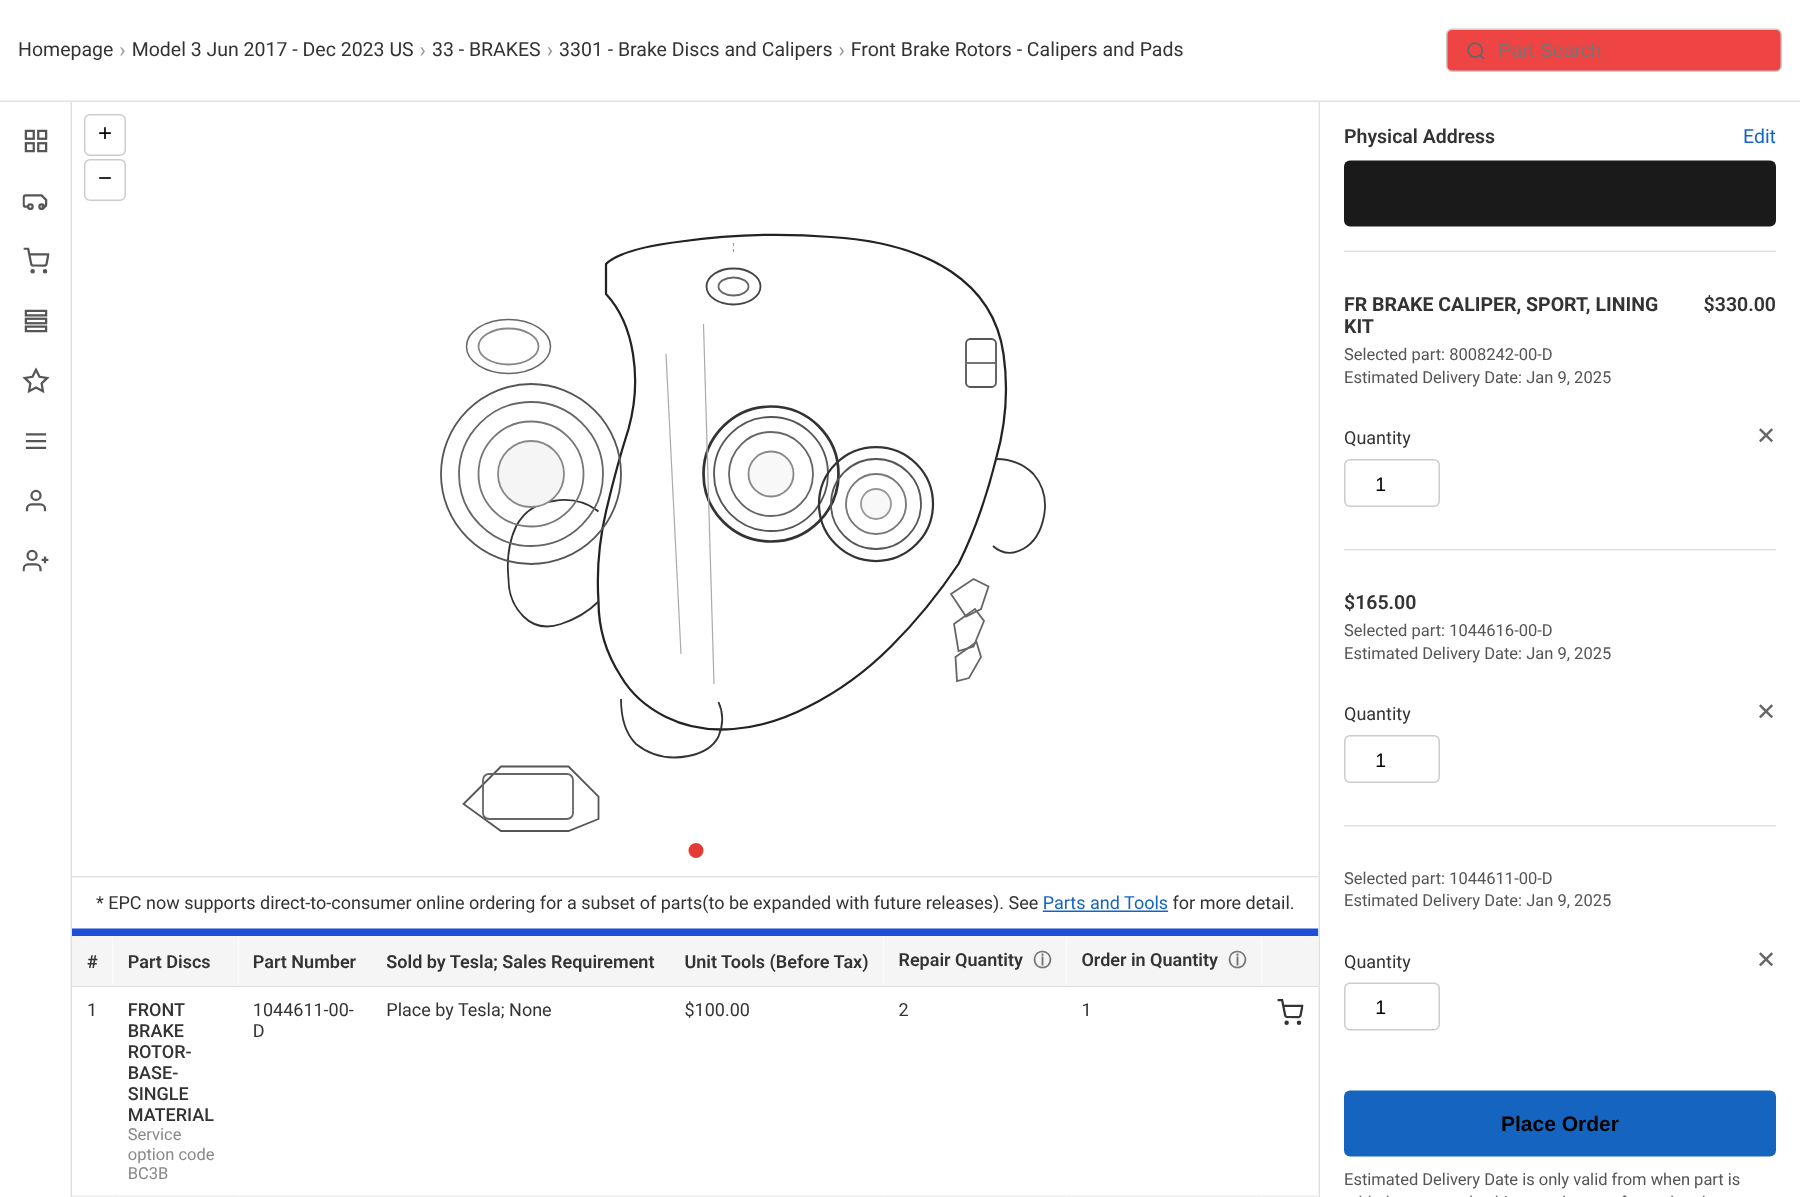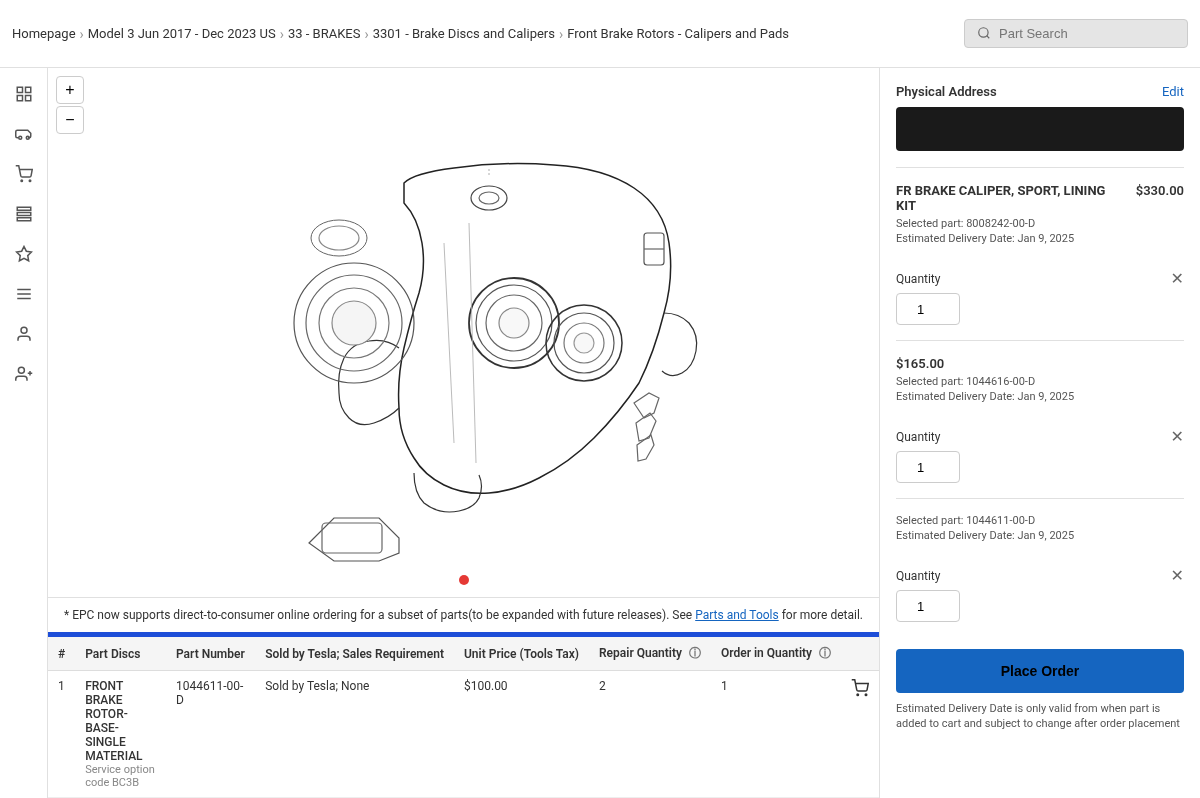--- a/index.html
+++ b/index.html
@@ -10,22 +10,22 @@
       display: flex; align-items: center; padding: 16px 12px; height: 68px;
       border-bottom: 1px solid #e0e0e0; flex-shrink: 0; background: #fff;
     }
     .breadcrumb-items { display: flex; align-items: center; gap: 4px; flex: 1; flex-wrap: wrap; }
     .breadcrumb-item { display: flex; align-items: center; gap: 4px; }
     .breadcrumb-link { color: #333; text-decoration: none; font-size: 13px; white-space: nowrap; }
     .breadcrumb-sep { color: #999; font-size: 14px; }
     .breadcrumb-current { font-size: 13px; color: #333; }
 
     .search-box {
-      display: flex; border: 1px solid #ccc; border-radius: 4px;
-      padding: 6px 12px; min-width: 220px; gap: 8px; background: #e5e5e5;
+      display: flex; align-items: center; border: 1px solid #ccc; border-radius: 4px;
+      padding: 6px 12px; min-width: 220px; gap: 8px; background: #ef4444;
     }
     .search-box input { border: none; outline: none; font-size: 13px; flex: 1; background: transparent; }
     .search-icon-svg { color: #666; flex-shrink: 0; }
 
     
     .main-layout { display: flex; flex: 1; overflow: hidden; }
 
     
     .sidebar-icons {
       width: 48px; border-right: 1px solid #e0e0e0; display: flex; flex-direction: column;
@@ -68,21 +68,21 @@
     .right-panel {
       width: 320px; flex-shrink: 0; display: flex; flex-direction: column; overflow-y: auto;
       padding: 16px; background: #fff; gap: 0;
     }
     .address-section { margin-bottom: 16px; }
     .address-header { display: flex; justify-content: space-between; align-items: flex-start; margin-bottom: 8px; }
     .address-title { font-size: 13px; font-weight: 600; }
     .edit-link { color: #1565c0; font-size: 13px; text-decoration: none; cursor: pointer; }
     .address-block { background: #1a1a1a; height: 44px; border-radius: 4px; }
 
-    .cart-item { border-top: 1px solid #e0e0e0; padding: 15px 0; }
+    .cart-item { border-top: 1px solid #e0e0e0; padding: 28px 0; }
     .cart-item-header { display: flex; justify-content: space-between; align-items: flex-start; margin-bottom: 4px; }
     .cart-item-name { font-size: 13px; font-weight: 700; flex: 1; margin-right: 8px; }
     .cart-item-price { font-size: 13px; font-weight: 600; white-space: nowrap; }
     .cart-item-detail { font-size: 11px; color: #555; margin-bottom: 2px; }
     .cart-item-qty-row { display: flex; justify-content: space-between; align-items: center; margin-top: 26px; }
     .qty-label { font-size: 12px; color: #333; }
     .remove-btn { background: none; border: none; cursor: pointer; color: #666; font-size: 16px; line-height: 1; }
     .qty-input {
       width: 64px; height: 32px; border: 1px solid #ccc; border-radius: 4px;
       padding: 4px 8px; font-size: 13px; text-align: center; margin-top: 6px; display: block;
@@ -261,41 +261,41 @@
       <div class="epc-notice">
         <span>* EPC now supports direct-to-consumer online ordering for a subset of parts(to be expanded with future releases). See </span><a href="#">Parts and Tools</a><span> for more detail.</span>
       </div>
       <table class="parts-table">
         <thead>
           <tr>
             <th>#</th>
             <th>Part Discs</th>
             <th>Part Number</th>
             <th>Sold by Tesla; Sales Requirement</th>
-            <th>Unit Price (Tools Tax)</th>
+            <th>Unit Tools (Before Tax)</th>
             <th>
               <span>Repair Quantity</span>
               <span style="margin-left:4px; font-size:12px; color:#777; cursor:pointer">ⓘ</span>
             </th>
             <th>
               <span>Order in Quantity</span>
               <span style="margin-left:4px; font-size:12px; color:#777; cursor:pointer">ⓘ</span>
             </th>
             <th></th>
           </tr>
         </thead>
         <tbody>
           <tr class="table-row">
             <td>1</td>
             <td>
               <div style="font-weight:500">FRONT BRAKE ROTOR- BASE- SINGLE MATERIAL</div>
               <div class="service-code">Service option code BC3B</div>
             </td>
             <td>1044611-00-D</td>
-            <td>Sold by Tesla; None</td>
+            <td>Place by Tesla; None</td>
             <td>$100.00</td>
             <td>2</td>
             <td>1</td>
             <td>
               <button class="cart-btn">
                 <svg width="18" height="18" viewBox="0 0 24 24" fill="none" stroke="currentColor" stroke-width="2">
                     <circle cx="9" cy="21" r="1"></circle>
                     <circle cx="20" cy="21" r="1"></circle>
                     <path d="M1 1h4l2.68 13.39a2 2 0 0 0 2 1.61h9.72a2 2 0 0 0 2-1.61L23 6H6"></path>
                   </svg>

